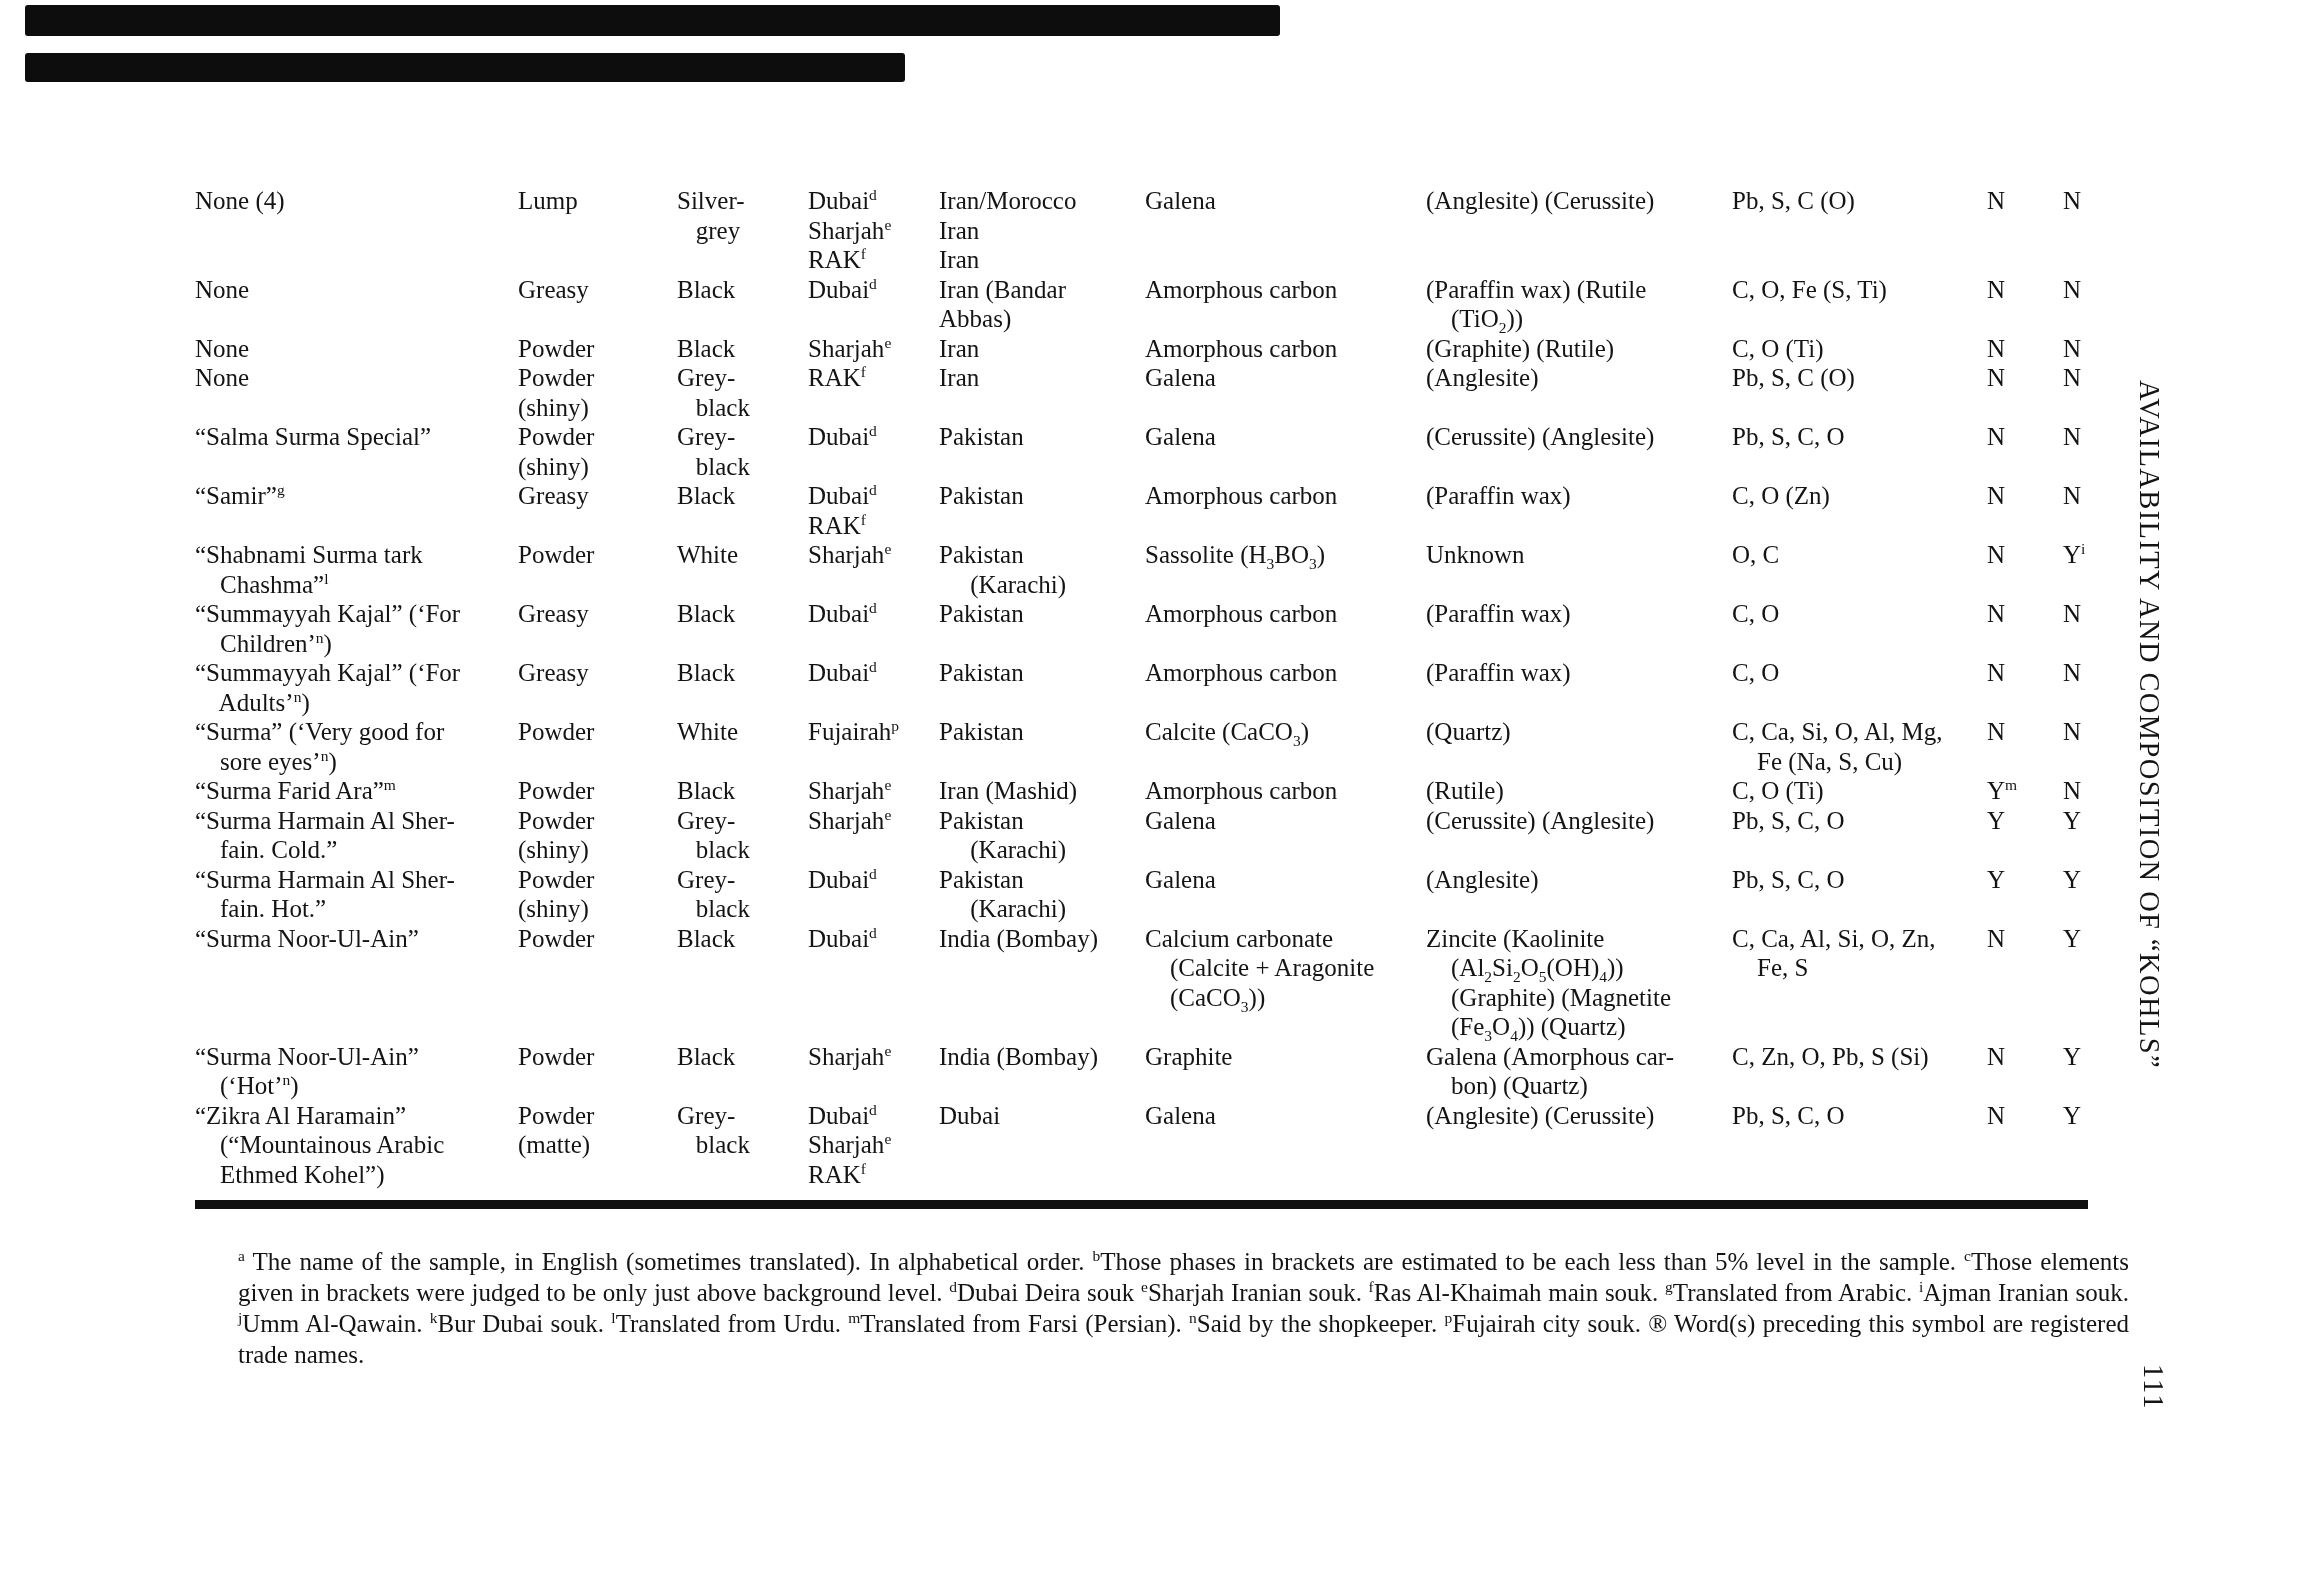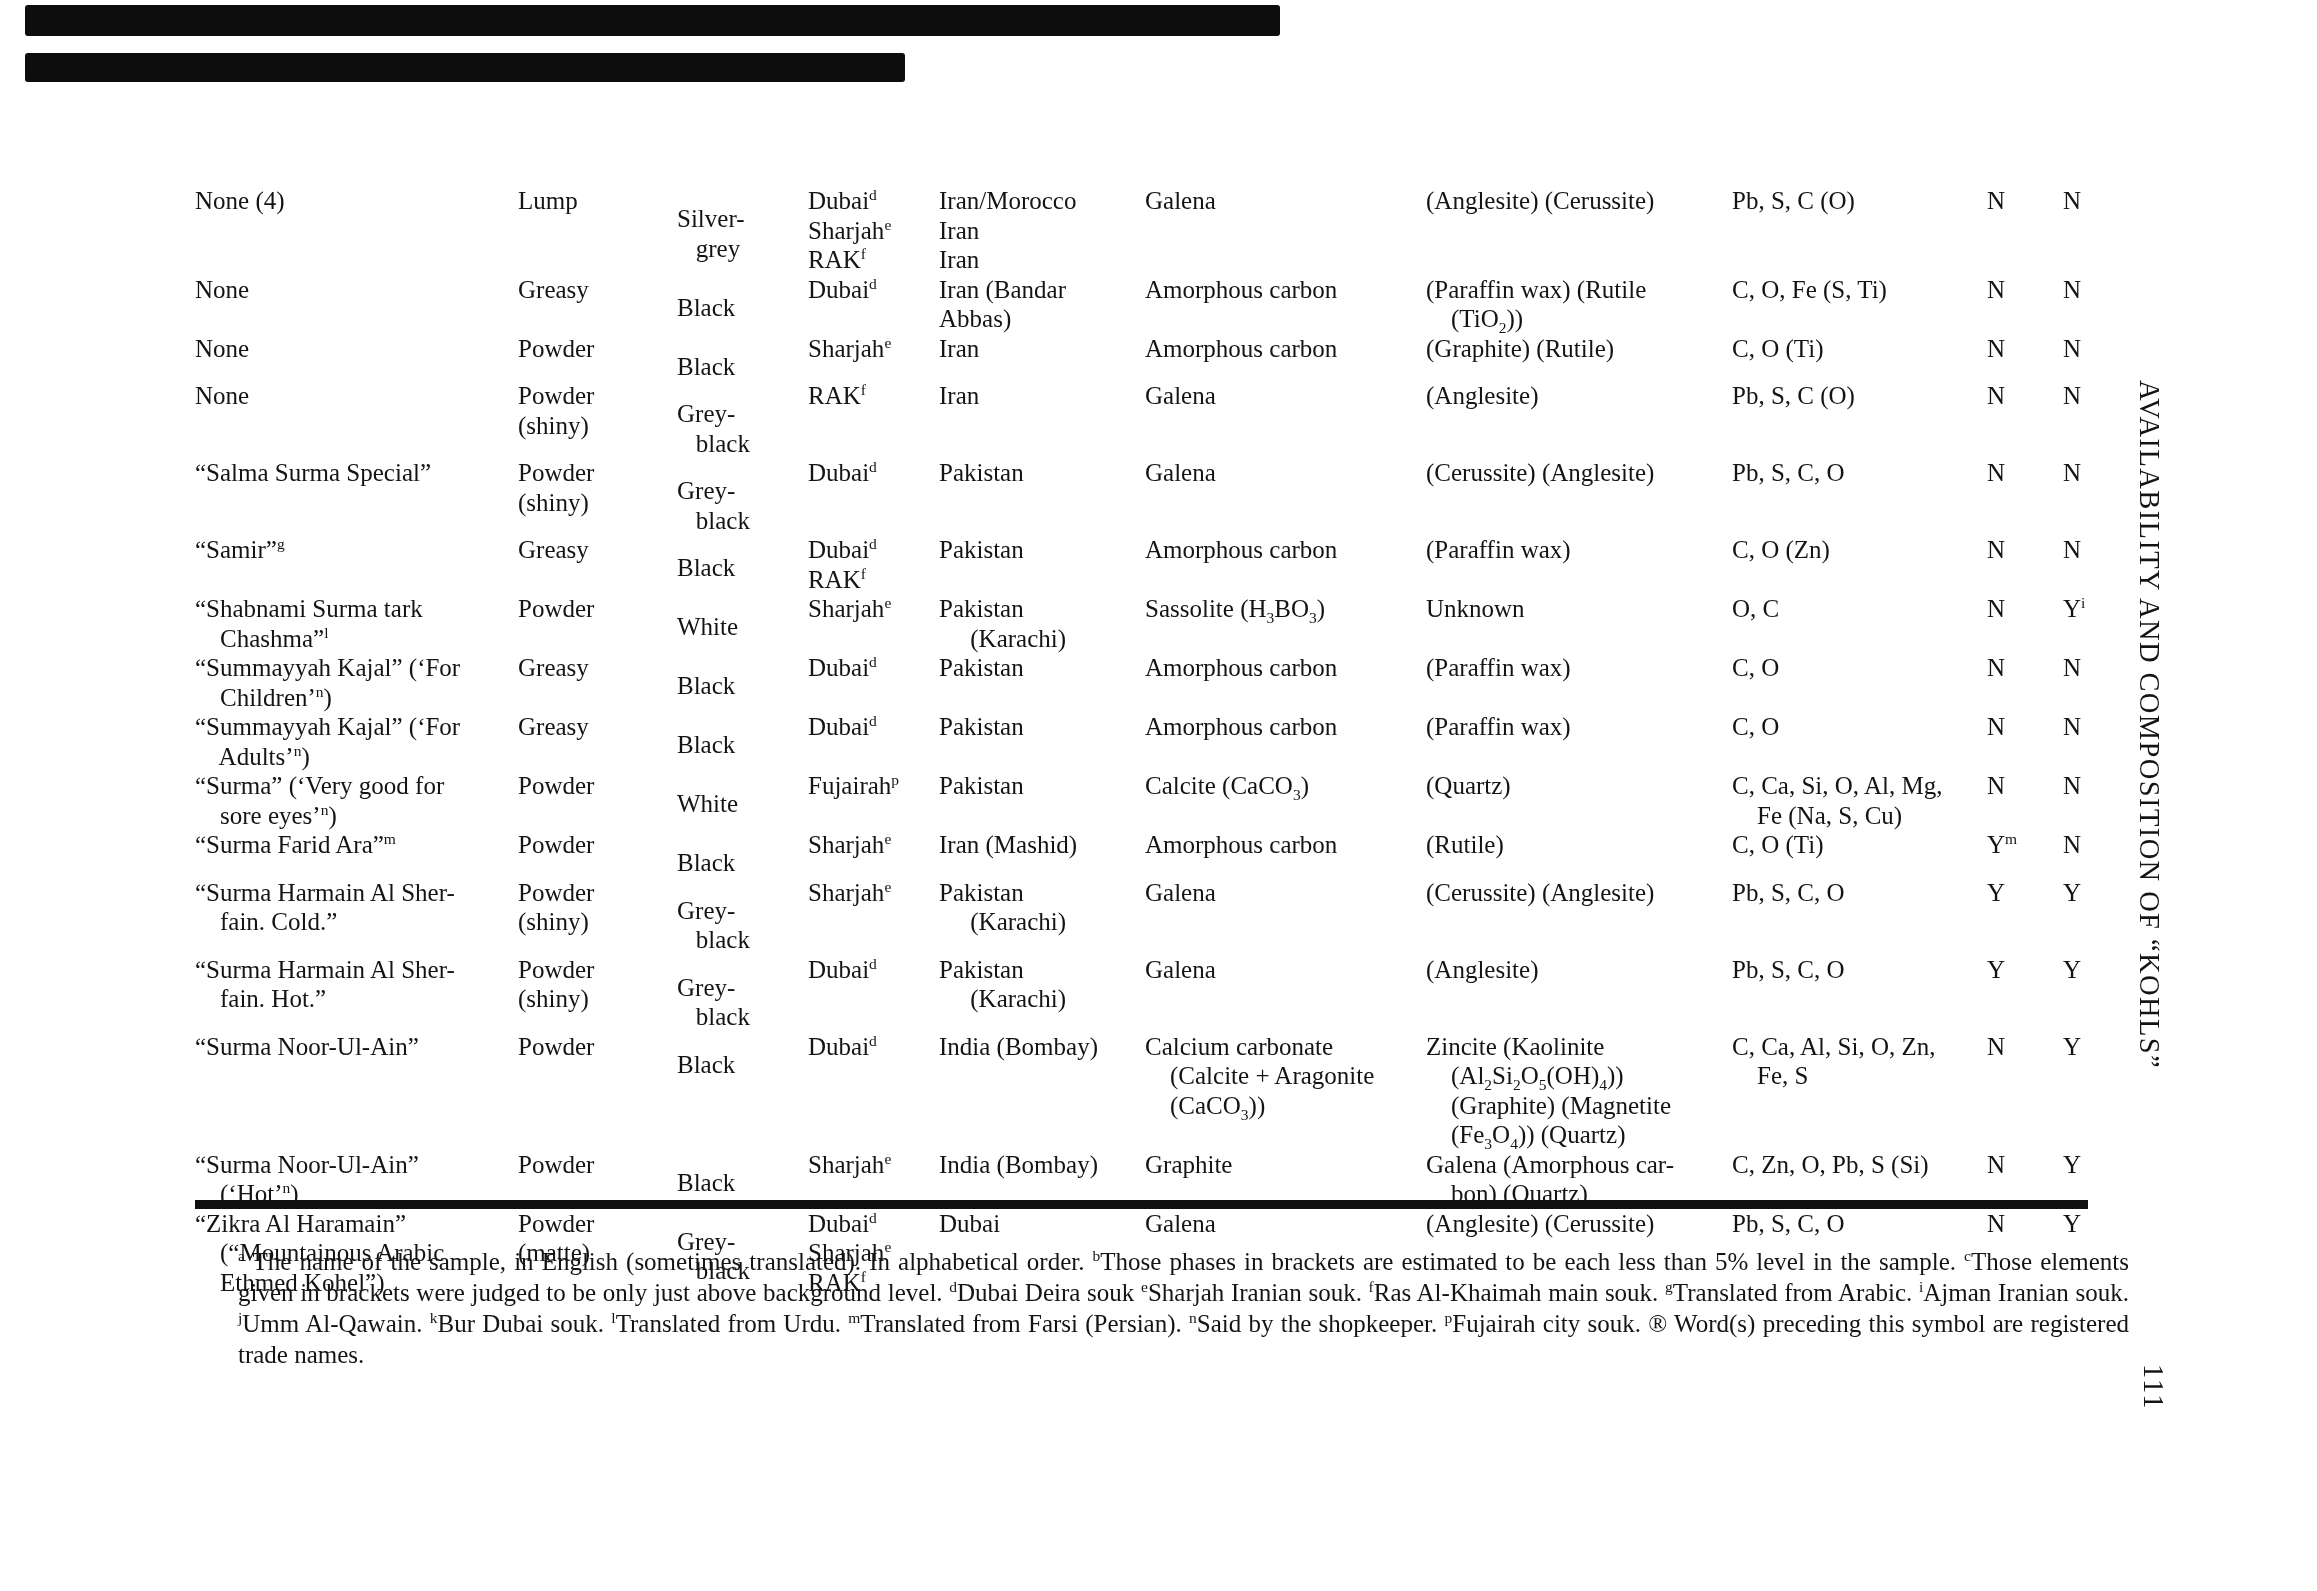--- a/index.html
+++ b/index.html
@@ -21,21 +21,21 @@
   
   #kohl-table{
     position:absolute;left:195px;top:186px;
     font-size:25px;line-height:29.5px;
   }
   .trow{display:flex;align-items:flex-start;}
   .cell{white-space:pre;flex:0 0 auto;}
   .ln{min-height:29.5px;}
   .col-name{width:323px;}
   .col-form{width:159px;}
-  .col-colour{width:131px;margin-top:18px;}
+  .col-colour{width:131px;}
   .col-source{width:131px;}
   .col-origin{width:206px;font-family:Liberation Serif, serif;}
   .col-major{width:281px;}
   .col-minor{width:306px;}
   .col-elements{width:255px;}
   .col-f1{width:76px;}
   .col-f2{width:57px;}
   sup{font-size:62%;line-height:0;vertical-align:super;}
   sub{font-size:62%;line-height:0;vertical-align:sub;}
 

